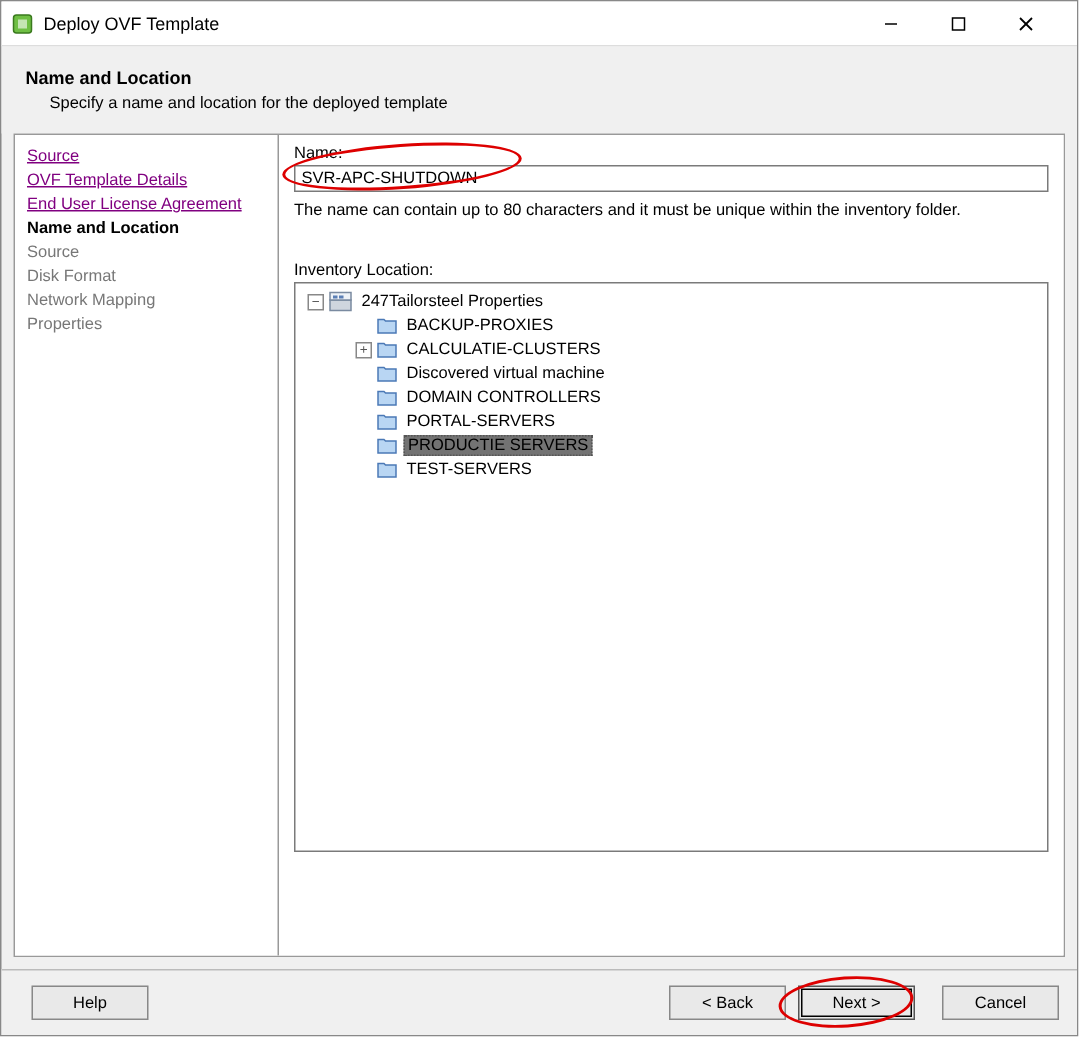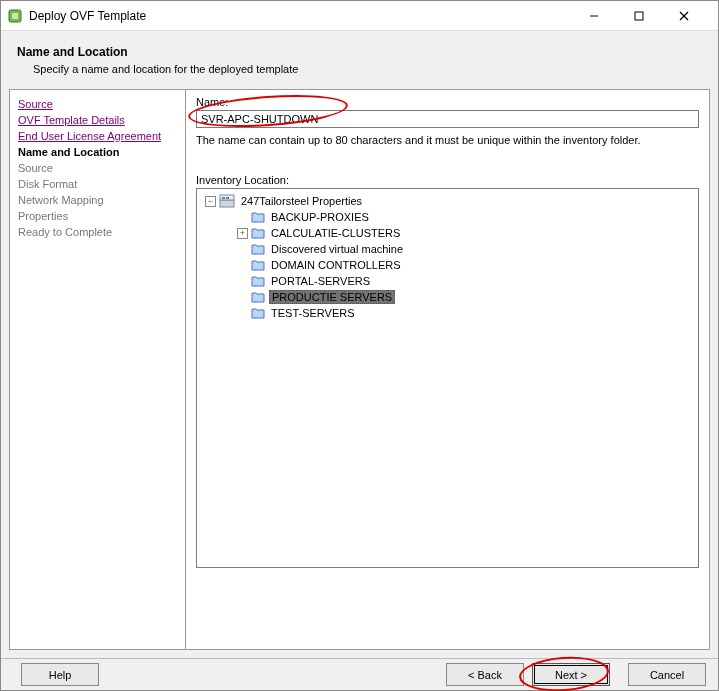--- a/index.html
+++ b/index.html
@@ -119,21 +119,21 @@
     margin-right: 4px;
   }
   .tree-label { padding: 0 2px; }
   .tree-label.selected {
     border: 1px dotted #555;
     background: #737373;
   }
   .indent1 { padding-left: 6px; }
   .indent3 { padding-left: 38px; }
   .footer {
-    height: 32px;
+    height: 44px;
     border-top: 1px solid #bbb;
     display: flex;
     align-items: center;
     padding: 0 12px;
     background: #f0f0f0;
     position: relative;
   }
   .btn {
     min-width: 78px;
     height: 23px;
@@ -200,21 +200,20 @@
   <div class="content">
     <div class="sidebar">
       <div class="step visited"><a>Source</a></div>
       <div class="step visited"><a>OVF Template Details</a></div>
       <div class="step visited"><a>End User License Agreement</a></div>
       <div class="step current">Name and Location</div>
       <div class="step future">Source</div>
       <div class="step future">Disk Format</div>
       <div class="step future">Network Mapping</div>
       <div class="step future">Properties</div>
-      <div class="step future">Ready to Complete</div>
     </div>
 
     <div class="main">
       <div class="label">Name:</div>
       <div style="position:relative;text-decoration:underline;">
         <input class="name-input" type="text" value="SVR-APC-SHUTDOWN" style="">
         <div class="circle-annot" style="left:-8px; top:-14px; width:160px; height:30px;"></div>
       </div>
       <div class="hint">The name can contain up to 80 characters and it must be unique within the inventory folder.</div>
 

